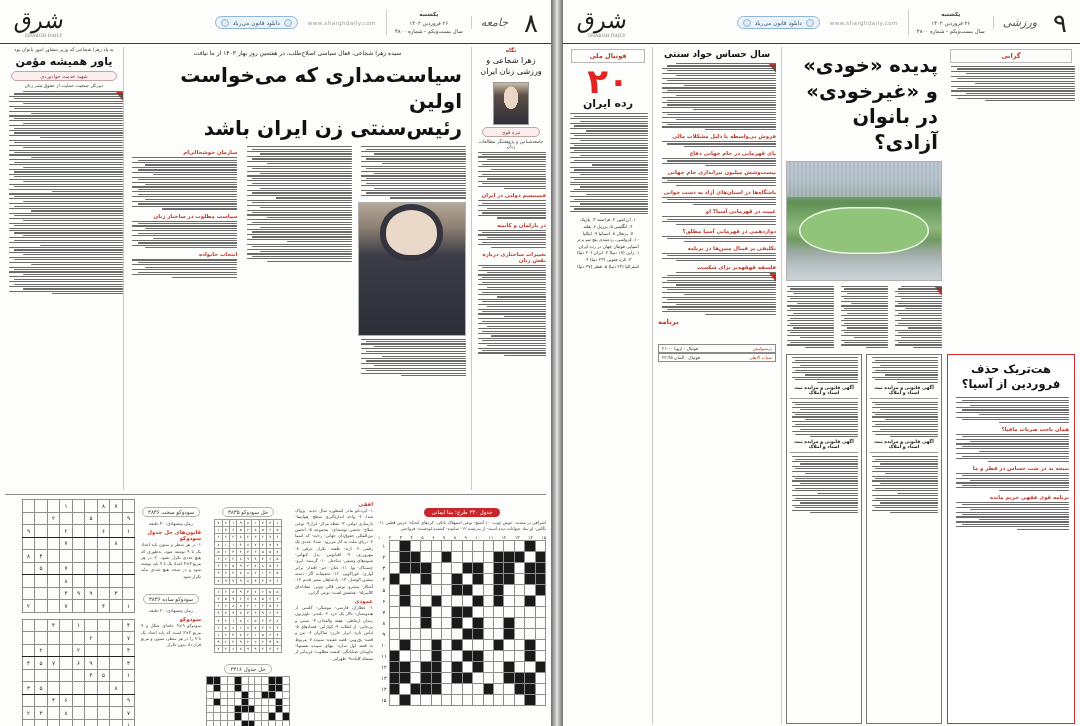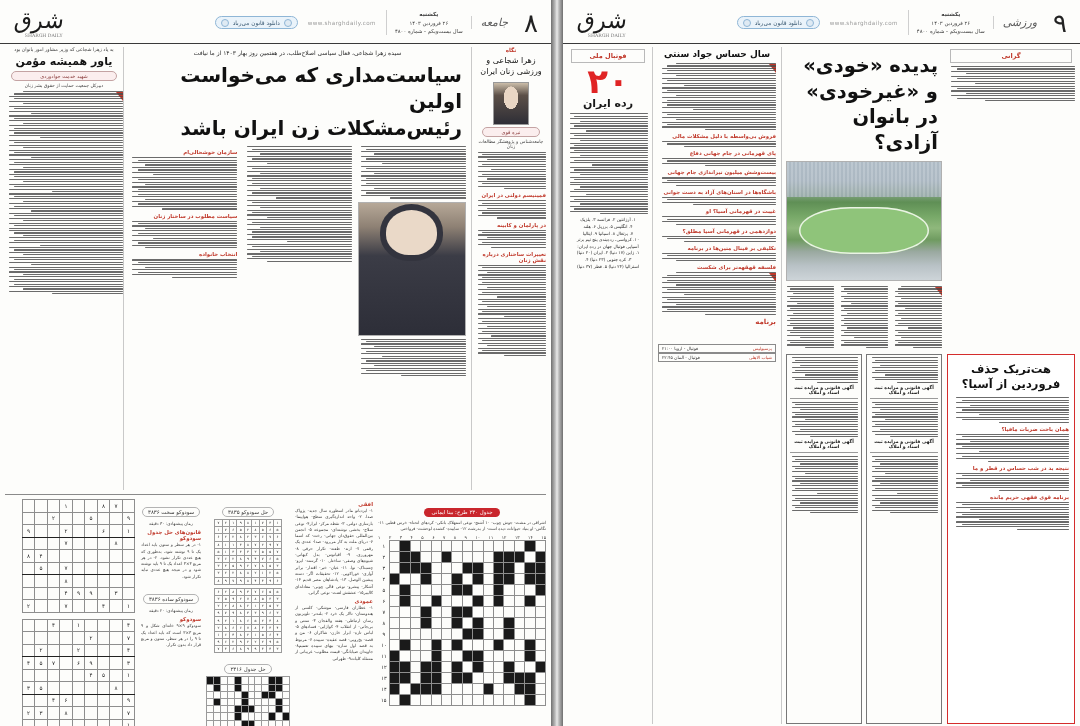--- a/index.html
+++ b/index.html
@@ -520,21 +520,21 @@
             <div class="ln s78"></div>
             <div class="ln s97"></div>
             <div class="ln s92"></div>
           <div class="ln s97"></div>
             <div class="ln s85"></div>
             <div class="ln s97"></div>
             <div class="ln s92"></div>
           <div class="ln s97"></div>
             <div class="ln s60"></div>
         </div>
-        <div style="font-size:7px;color:#c0392b;text-align:right;font-weight:700;margin:3px 0 18px">برنامه</div>
+        <div style="font-size:7px;color:#c0392b;text-align:left;font-weight:700;margin:3px 0 18px">برنامه</div>
         <div class="footerstrip">
           <span class="r">پرسپولیس</span>
           <span>فوتبال - اروپا ۲۱:۰۰</span>
         </div>
         <div class="footerstrip">
           <span class="r">شباب الاهلی</span>
           <span>فوتبال - آلمان ۲۲:۴۵</span>
         </div>
       </div>
 
@@ -707,21 +707,21 @@
             <div class="ln s92"></div>
           <div class="ln s97"></div>
             <div class="ln s60"></div>
         </div>
       </div>
 
       <div style="flex:1;padding:0 5px;">
         <div class="kicker">سیده زهرا شجاعی، فعال سیاسی اصلاح‌طلب، در هفتمین روز بهار ۱۴۰۳ از ما نیافت</div>
         <h1 class="head" style="font-size:20px">
           <span>سیاست‌مداری که می‌خواست اولین</span><br>
-          <span>رئیس‌مشکلات زن ایران باشد</span>
+          <span>رئیس‌سنتی زن ایران باشد</span>
         </h1>
 
         <div class="cols">
           <div class="col lines">
             <div class="ln s97"></div>
               <div class="ln s92"></div>
               <div class="ln s97"></div>
               <div class="ln s85"></div>
             <div class="ln s97"></div>
               <div class="ln s92"></div>

